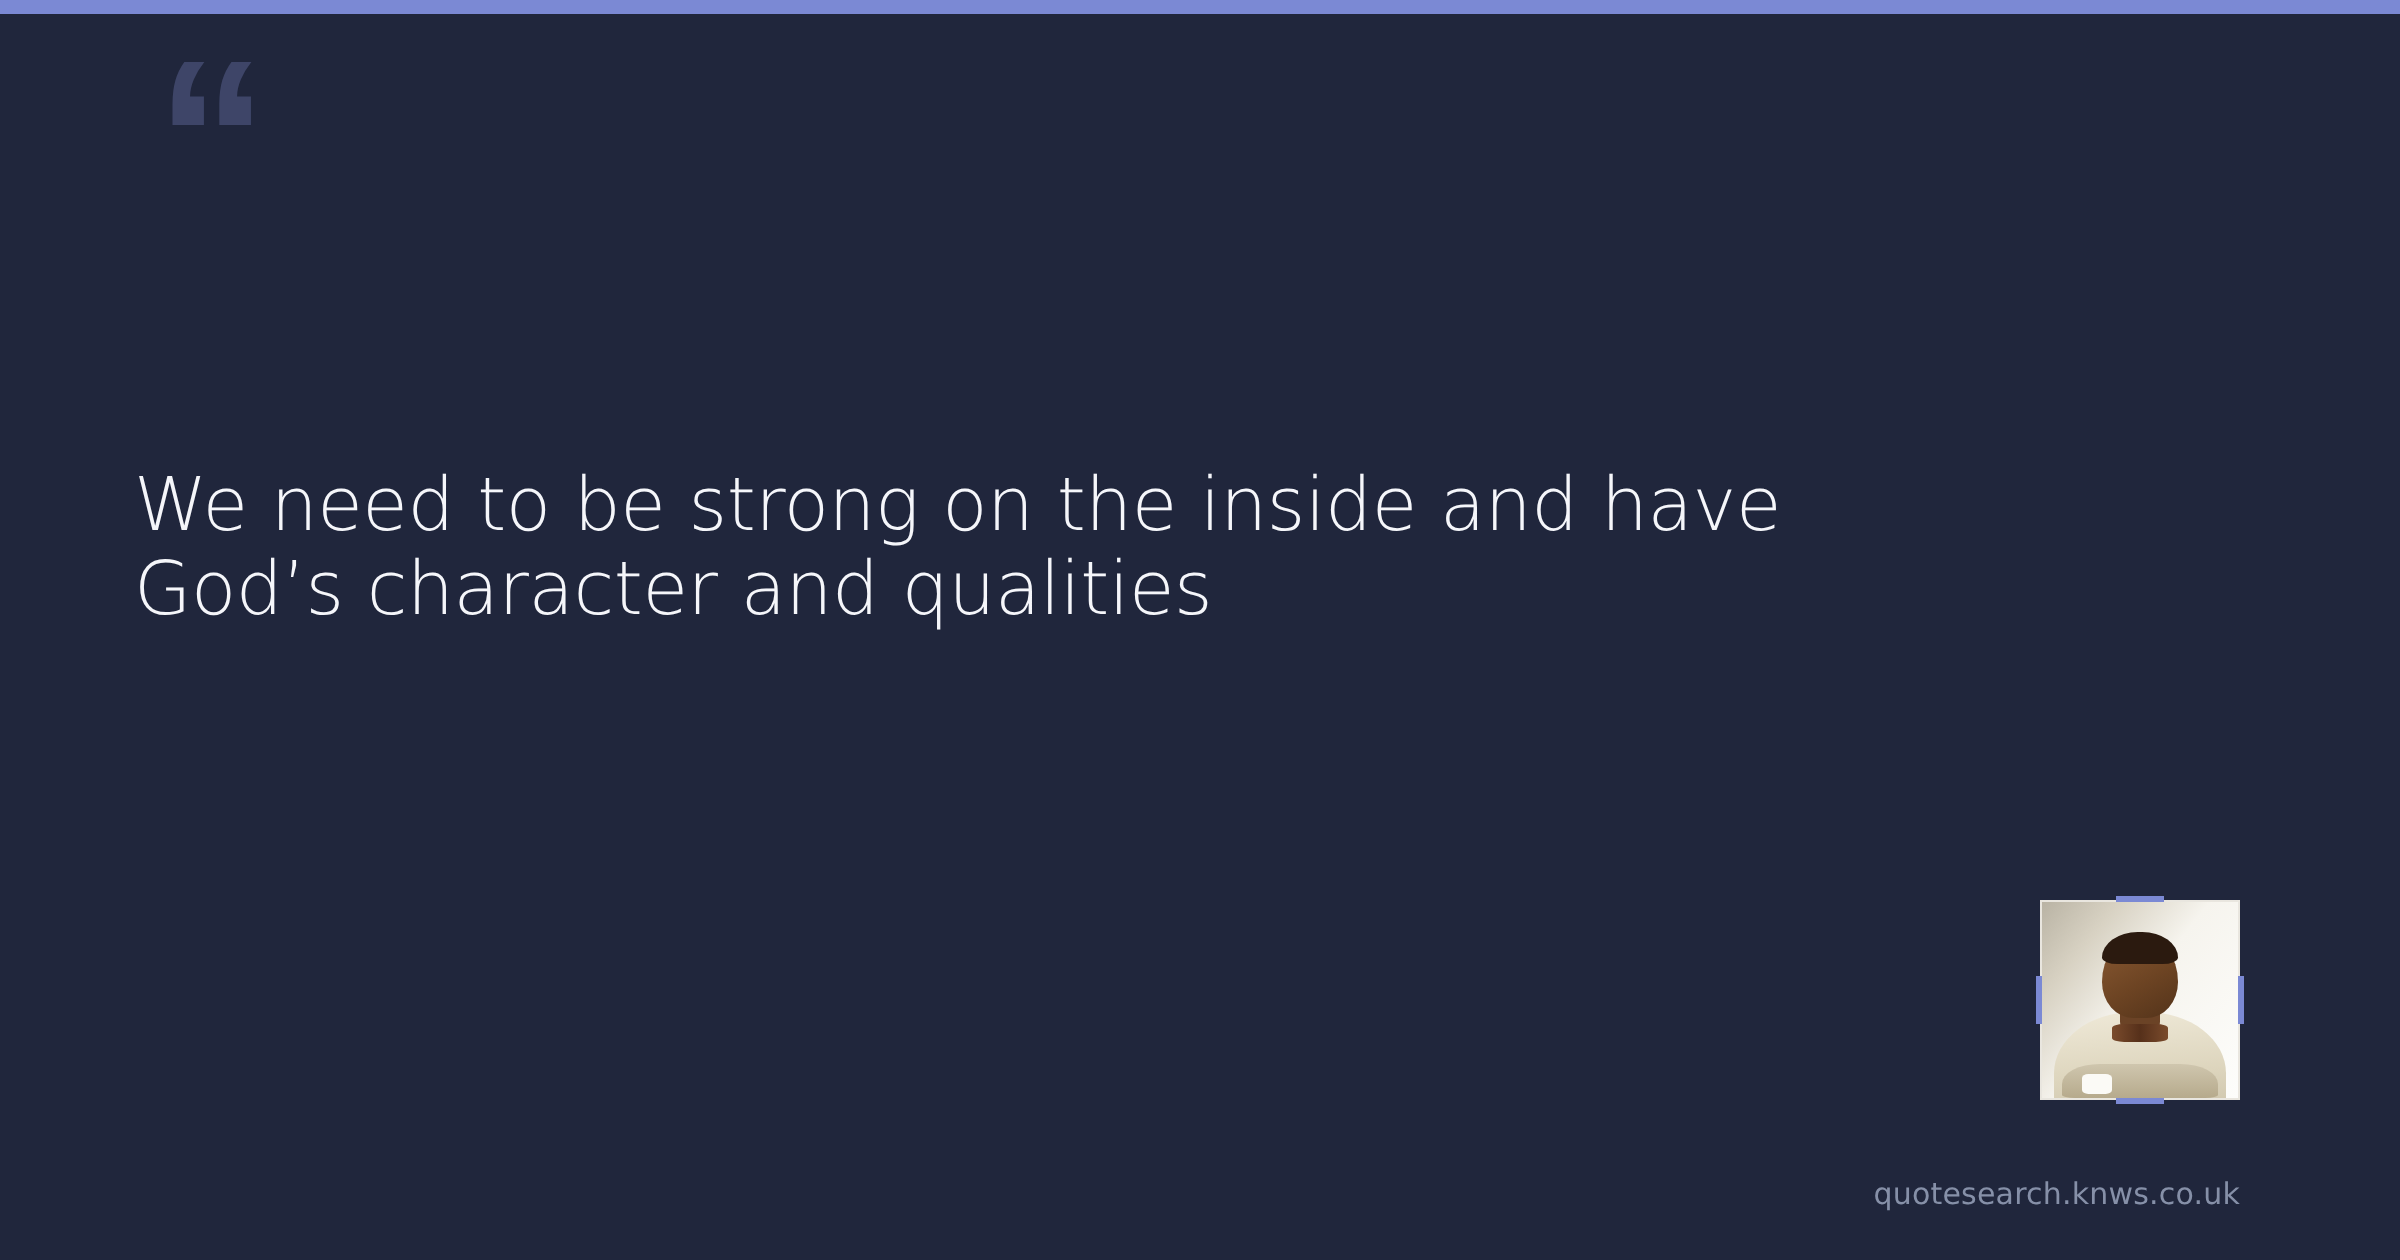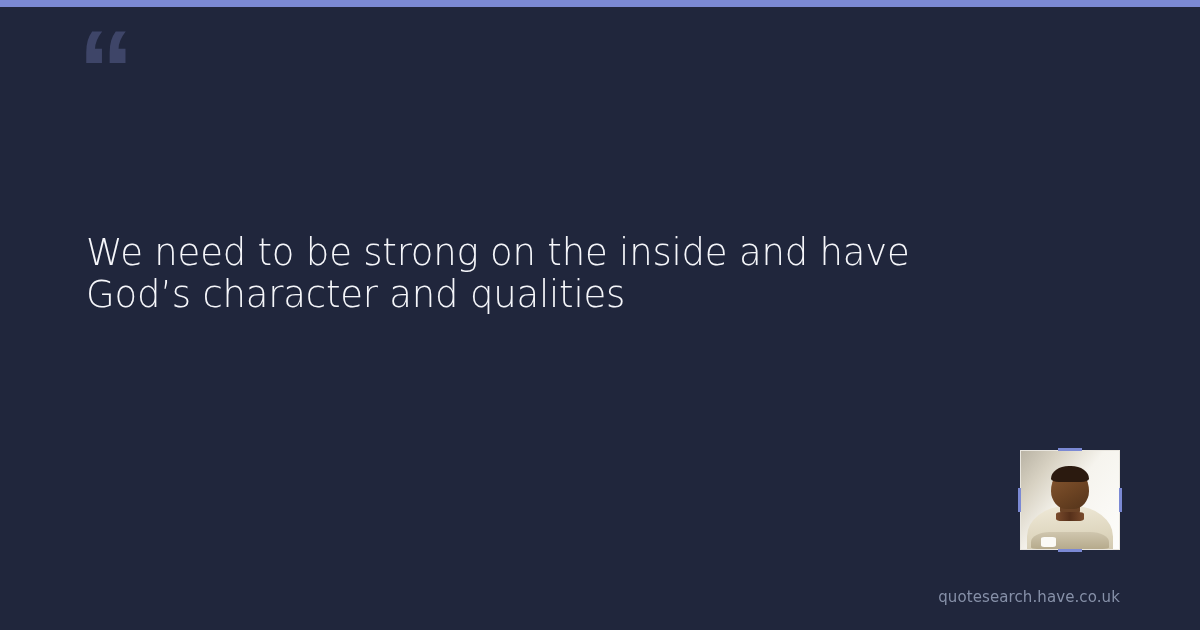--- a/index.html
+++ b/index.html
@@ -42,21 +42,21 @@
     font-weight: 700;
     line-height: 1;
     color: #3e4568;
     letter-spacing: -2px;
     user-select: none;
   }
 
   
   #quote-block {
     position: absolute;
-    left: 86px;
+    left: 67px;
     top: 232px;
     width: 880px;
   }
 
   #quote-text {
     margin: 0;
     font-family: "DejaVu Sans", sans-serif;
     font-size: 37px;
     font-weight: 300;
     line-height: 1.14;
@@ -212,15 +212,15 @@
       <div class="photo-bowtie"></div>
       <div class="photo-arms"></div>
       <div class="photo-cuff"></div>
     </div>
     <div class="focus-tick" id="focus-tick-top"></div>
     <div class="focus-tick" id="focus-tick-bottom"></div>
     <div class="focus-tick" id="focus-tick-left"></div>
     <div class="focus-tick" id="focus-tick-right"></div>
   </div>
 
-  <div id="source-url">quotesearch.have.co.uk</div>
+  <div id="source-url">quotesearch.knws.co.uk</div>
 
 </div>
 
 </body></html>

